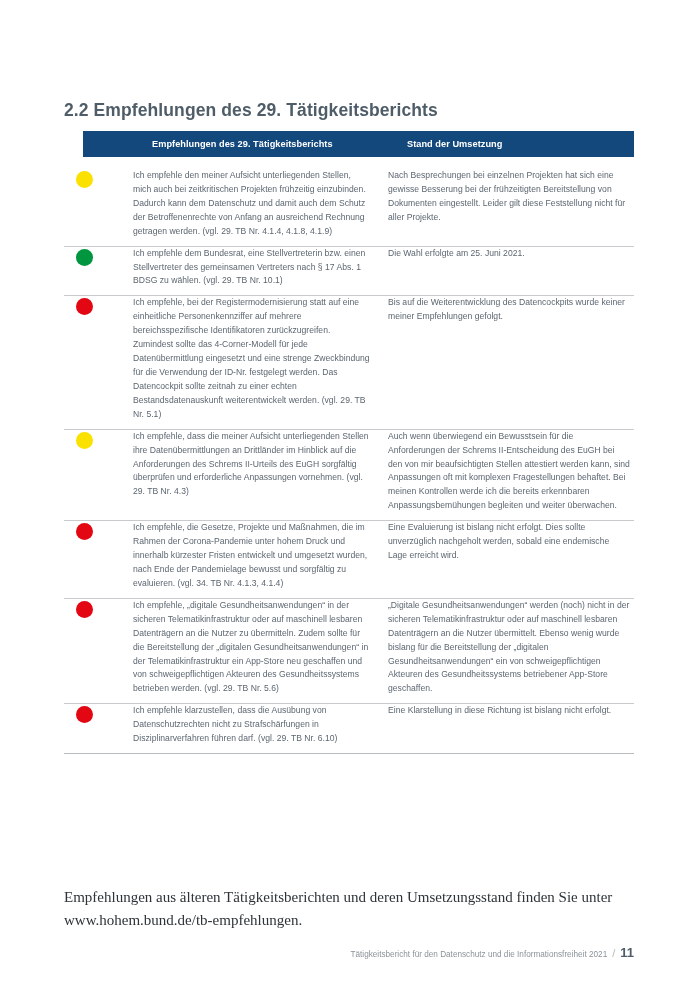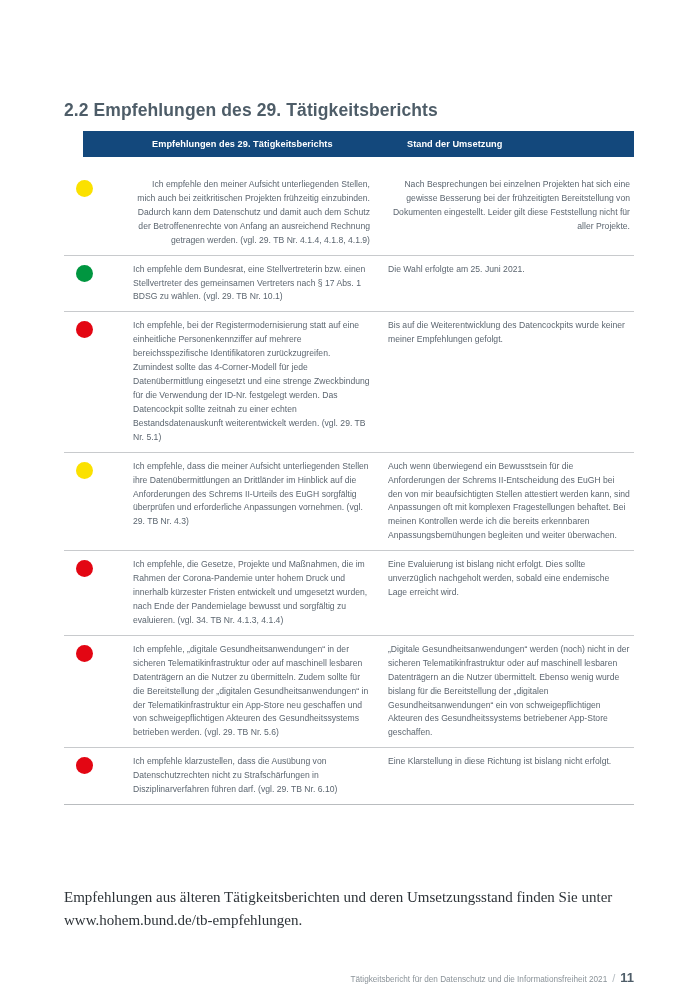--- a/index.html
+++ b/index.html
@@ -70,27 +70,25 @@
   }
 
   .table-body {
     border-bottom: 1.6px solid #b9bcbf;
   }
 
   .row {
     display: flex;
     align-items: flex-start;
     border-top: 1px solid #c8cacd;
-    padding-top: 7px;
     padding-bottom: 7px;
   }
   .row:first-child {
     border-top: none;
-    padding-top: 21px;
-    text-align: right;
+    padding-top: 12px;
   }
 
   .cell-dot {
     width: 69px;
     flex: 0 0 69px;
     display: flex;
     justify-content: flex-start;
     padding-left: 12px;
     padding-top: 2px;
     box-sizing: border-box;
@@ -135,21 +133,21 @@
     font-size: 15px;
     line-height: 1.55;
     color: #2d3338;
     margin-top: 40px;
   }
 
   
   .running-footer {
     position: absolute;
     left: 64px;
-    top: 970px;
+    top: 945px;
     width: 570px;
     display: flex;
     justify-content: flex-end;
     align-items: baseline;
     font-size: 8.2px;
     color: #8b9399;
     white-space: nowrap;
   }
   .footer-slash {
     color: #b5bcc1;

